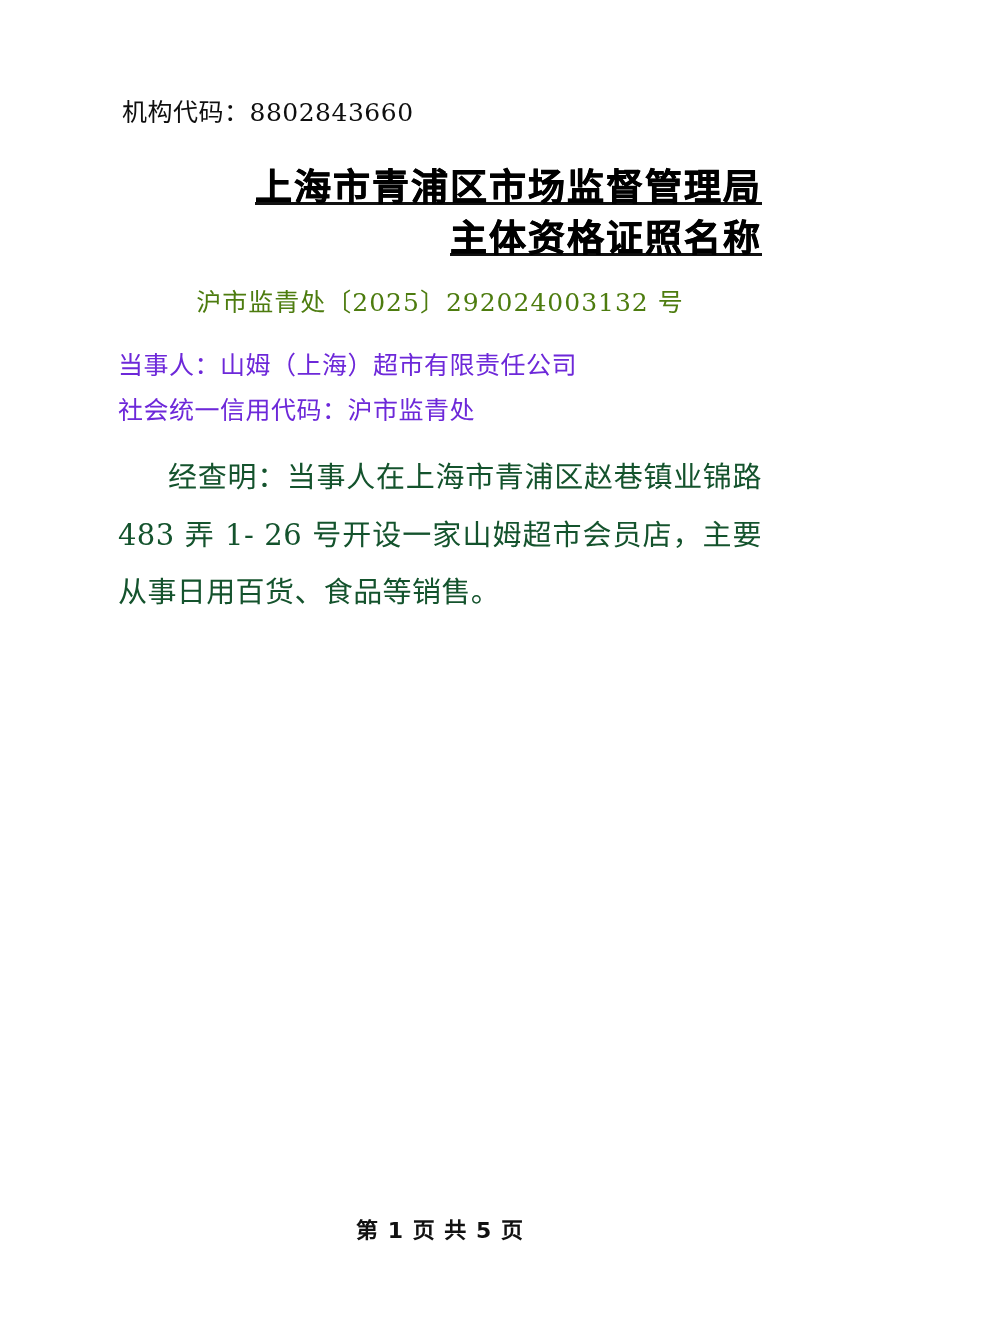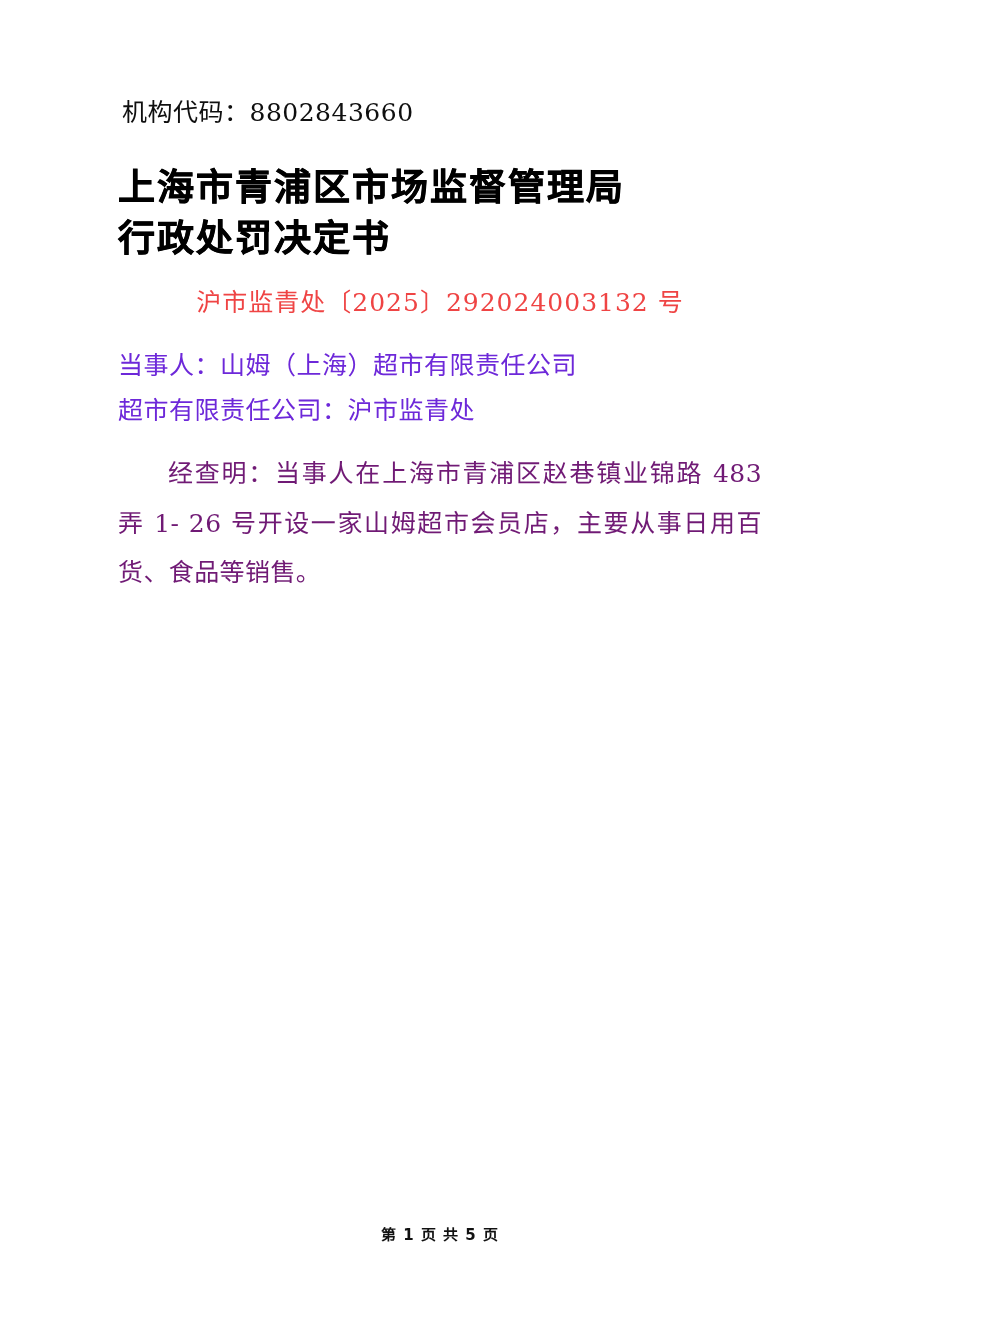--- a/index.html
+++ b/index.html
@@ -23,98 +23,99 @@
     position: relative;
   }
   .org-code {
     font-size: 25px;
     letter-spacing: 0.5px;
     margin: 0 0 34px 4px;
     font-family: "DejaVu Serif", "Liberation Serif", serif;
     color: #0f0f0f;
   }
   .title-block {
-    text-align: left;
+    text-align: right;
     margin: 0 0 6px 0;
+    text-decoration: underline;
   }
   .title-line {
     font-family: "DejaVu Sans", "Liberation Sans", sans-serif;
     font-weight: bold;
     font-size: 37px;
     letter-spacing: 2px;
     line-height: 1.38;
     color: #000000;
     -webkit-text-stroke: 0.6px #000;
   }
   .doc-number {
     text-align: center;
     font-size: 25px;
     letter-spacing: 1px;
     margin: 18px 0 26px 0;
-    color: #ef4444;
+    color: #4d7c0f;
   }
   .field-line {
     font-size: 25px;
     line-height: 1.78;
     margin: 0;
     letter-spacing: 0.5px;
     color: #6d28d9;
   }
   .field-line .latin {
     font-family: "DejaVu Sans", "Liberation Sans", sans-serif;
     font-weight: bold;
     font-size: 24px;
     letter-spacing: 0;
   }
   .body-para {
-    font-size: 25px;
+    font-size: 29px;
     line-height: 1.98;
     margin: 10px 0 0 0;
     text-align: justify;
     text-justify: inter-ideograph;
     text-indent: 50px;
     letter-spacing: 0.4px;
-    color: #701a75;
+    color: #14532d;
   }
   .body-para.first {
     margin-top: 16px;
   }
   .footer {
     position: absolute;
     left: 0;
     right: 0;
     bottom: 92px;
     text-align: center;
-    font-size: 15px;
+    font-size: 22px;
     font-weight: bold;
     font-family: "DejaVu Sans", "Liberation Sans", sans-serif;
     letter-spacing: 1px;
     color: #111111;
   }
 </style>
 </head>
 <body>
 
 <div class="page">
 
   <div class="org-code">机构代码：8802843660</div>
 
   <div class="title-block">
     <div class="title-line">上海市青浦区市场监督管理局</div>
-    <div class="title-line">行政处罚决定书</div>
+    <div class="title-line">主体资格证照名称</div>
   </div>
 
   <div class="doc-number">沪市监青处〔2025〕292024003132 号</div>
 
   <div class="field-line">
     <span>当事人：</span><span>山姆（上海）超市有限责任公司</span>
   </div>
 
   <div class="field-line">
-    <span>超市有限责任公司：</span><span>沪市监青处</span>
+    <span>社会统一信用代码：</span><span>沪市监青处</span>
   </div>
 
 
 
 
   <p class="body-para first">经查明：当事人在上海市青浦区赵巷镇业锦路 483 弄 1- 26 号开设一家山姆超市会员店，主要从事日用百货、食品等销售。</p>
 
 
   <div class="footer">第 1 页 共 5 页</div>
 

